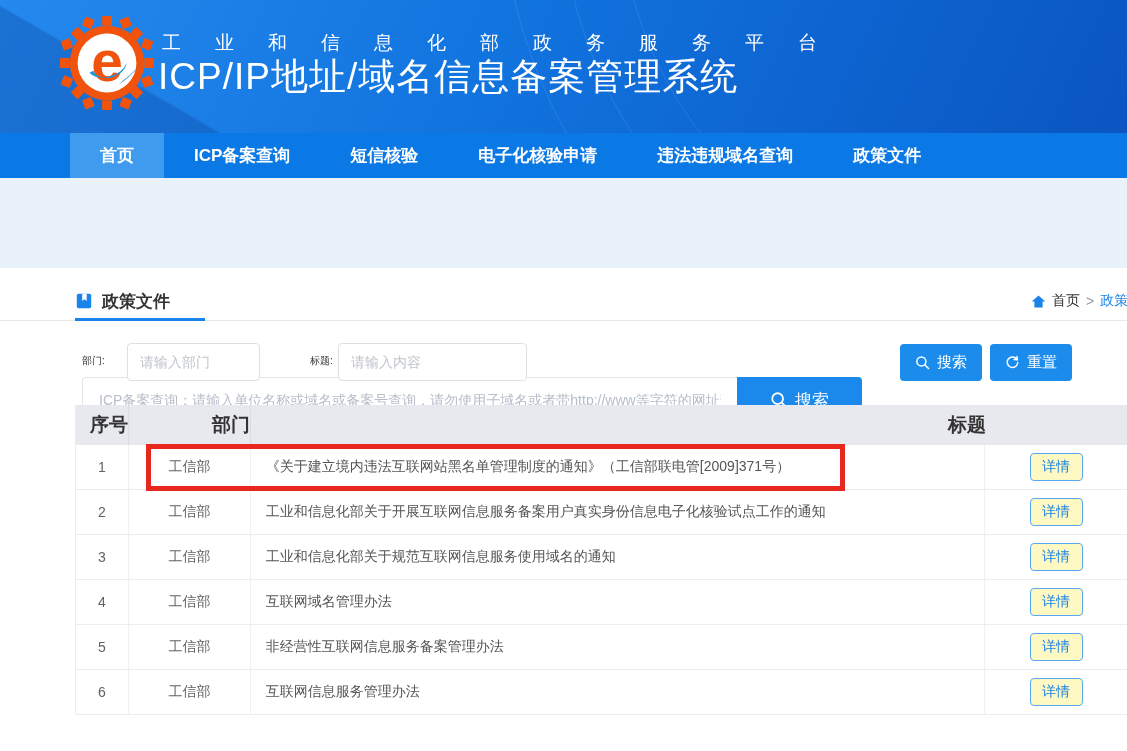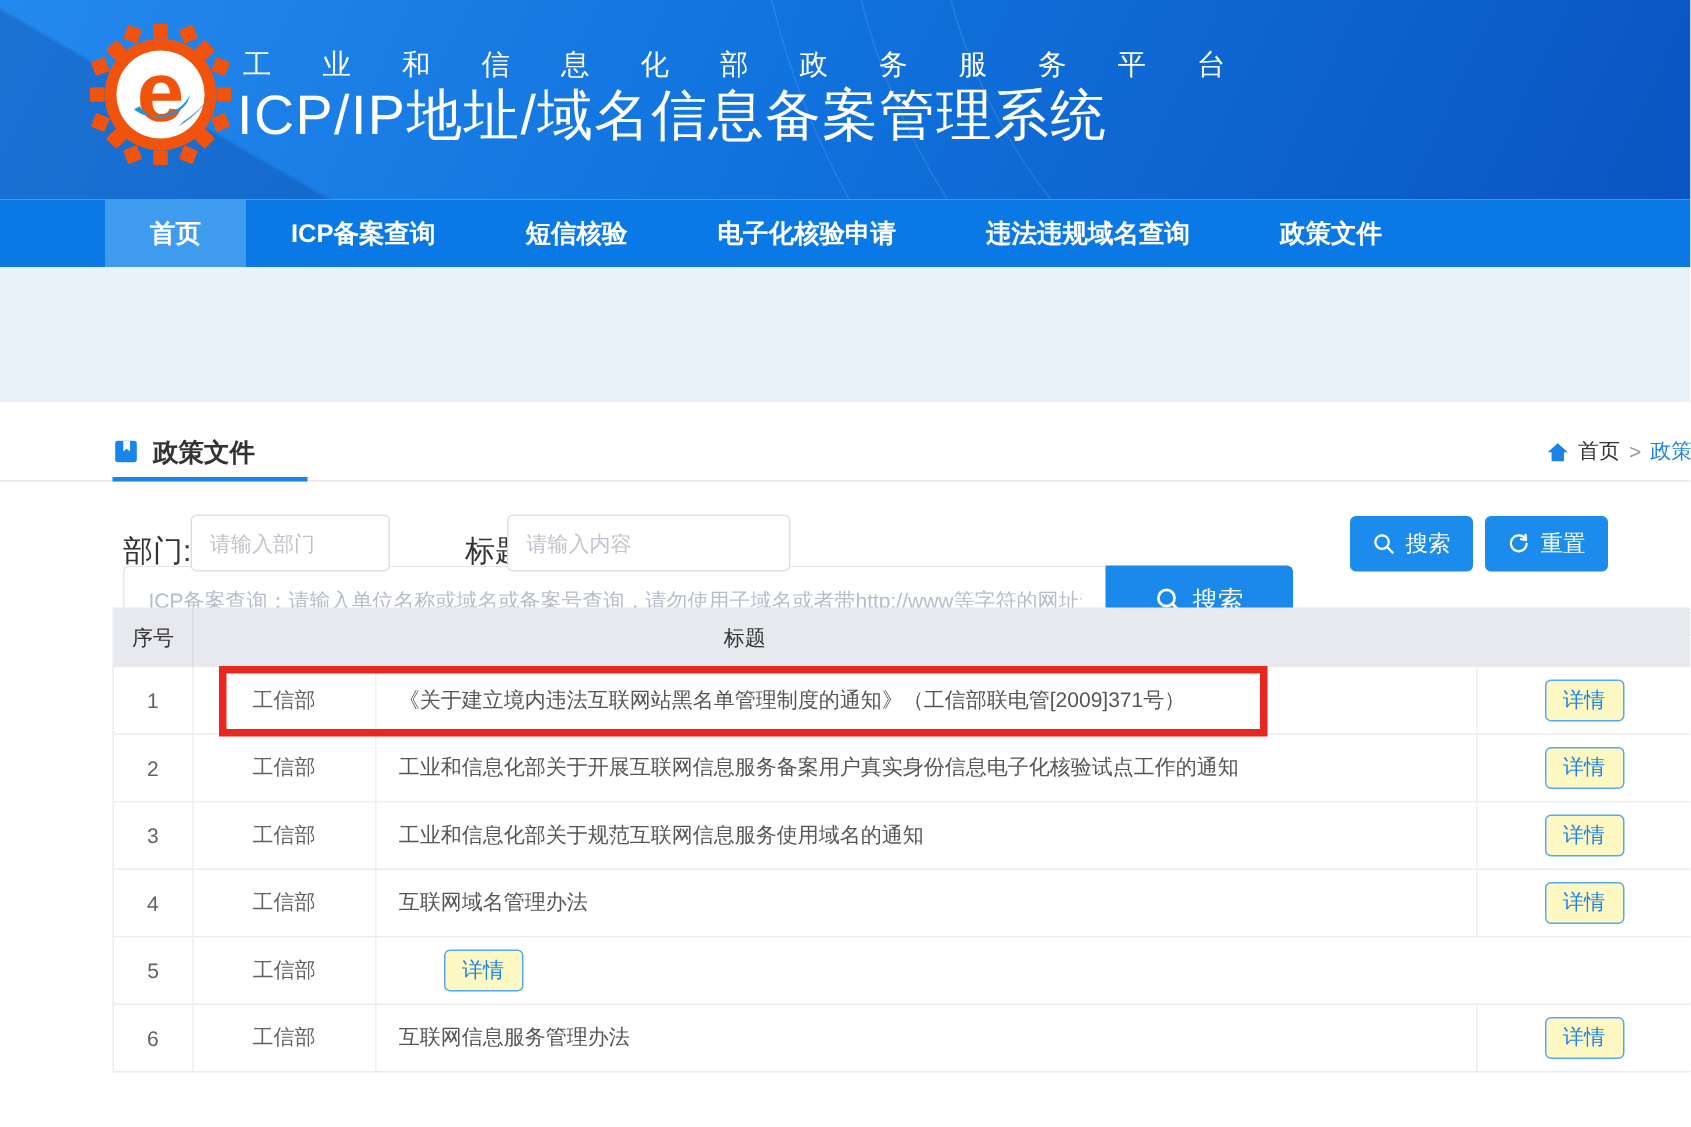--- a/index.html
+++ b/index.html
@@ -78,36 +78,36 @@
   .tab-underline { position:absolute; left:75px; top:318px; width:130px; height:3px; background:#1884ec; }
   .breadcrumb {
     position:absolute; left:1031px; top:292px; display:flex; align-items:center; gap:6px;
     font-size:14px; white-space:nowrap;
   }
   .breadcrumb .bc-home { color:#333; cursor:pointer; }
   .breadcrumb .bc-sep { color:#999; }
   .breadcrumb .bc-cur { color:#1b82e6; cursor:pointer; }
 
   
-  .f-label { position:absolute; font-size:20px; color:#333; top:354px; }
+  .f-label { position:absolute; font-size:10px; color:#333; top:354px; }
   .f-input {
     position:absolute; top:343px; height:38px; border:1px solid #dcdfe6; border-radius:4px;
     padding:0 12px; font-size:14px; color:#333; outline:none; background:#fff; font-family:inherit;
   }
   .f-input::placeholder { color:#c0c4cc; }
   .btn-primary {
     position:absolute; top:344px; height:37px; background:#1b8bec; color:#fff; border:none;
     border-radius:4px; font-size:15px; display:inline-flex; align-items:center; gap:7px;
     padding:0 15px; cursor:pointer; font-family:inherit;
   }
 
   
   .tbl { position:absolute; left:75px; top:405px; width:1052px; border-left:1px solid #ececec; }
   .thead { display:flex; height:40px; background:#e7e9ef; align-items:center; }
-  .th { font-size:14px; font-weight:normal; color:#333; text-align:center; height:100%; line-height:40px; border-right:1px solid #d9dce3; }
+  .th { font-size:19px; font-weight:bold; color:#333; text-align:right; height:100%; line-height:40px; border-right:1px solid #d9dce3; }
   .th:last-child { border-right:none; }
   .trow { display:flex; height:45px; background:#fff; border-bottom:1px solid #ececec; align-items:stretch; }
   .td { font-size:14px; color:#606266; display:flex; align-items:center; justify-content:center; border-right:1px solid #f0f0f0; }
   .td:last-child { border-right:none; }
   .c-no { width:53px; }
   .c-dept { width:122px; }
   .c-title { width:735px; }
   .c-op { width:142px; }
   .td.c-title { justify-content:flex-start; padding-left:15px; color:#555; }
   .detail-btn {
@@ -234,20 +234,21 @@
     <svg width="15" height="15" viewBox="0 0 20 20">
       <path d="M16 6 A7 7 0 1 0 17 10" fill="none" stroke="#fff" stroke-width="2" stroke-linecap="round"></path>
       <path d="M16 2 L16.5 6.5 L12 6" fill="none" stroke="#fff" stroke-width="2" stroke-linecap="round" stroke-linejoin="round"></path>
     </svg>
     <span>重置</span>
   </button>
 
   <div class="tbl">
     <div class="thead">
       <div class="th c-no">序号</div>
+      <div class="th c-dept">部门</div>
       <div class="th c-title">标题</div>
     </div>
 
     <div class="trow">
       <div class="td c-no">1</div>
       <div class="td c-dept">工信部</div>
       <div class="td c-title nowrap">《关于建立境内违法互联网站黑名单管理制度的通知》（工信部联电管[2009]371号）</div>
       <div class="td c-op">
           <button class="detail-btn">详情</button>
         </div>
@@ -272,20 +273,21 @@
       <div class="td c-no">4</div>
       <div class="td c-dept">工信部</div>
       <div class="td c-title nowrap">互联网域名管理办法</div>
       <div class="td c-op">
           <button class="detail-btn">详情</button>
         </div>
     </div>
     <div class="trow">
       <div class="td c-no">5</div>
       <div class="td c-dept">工信部</div>
+      <div class="td c-title nowrap">非经营性互联网信息服务备案管理办法</div>
       <div class="td c-op">
           <button class="detail-btn">详情</button>
         </div>
     </div>
     <div class="trow">
       <div class="td c-no">6</div>
       <div class="td c-dept">工信部</div>
       <div class="td c-title nowrap">互联网信息服务管理办法</div>
       <div class="td c-op">
           <button class="detail-btn">详情</button>

